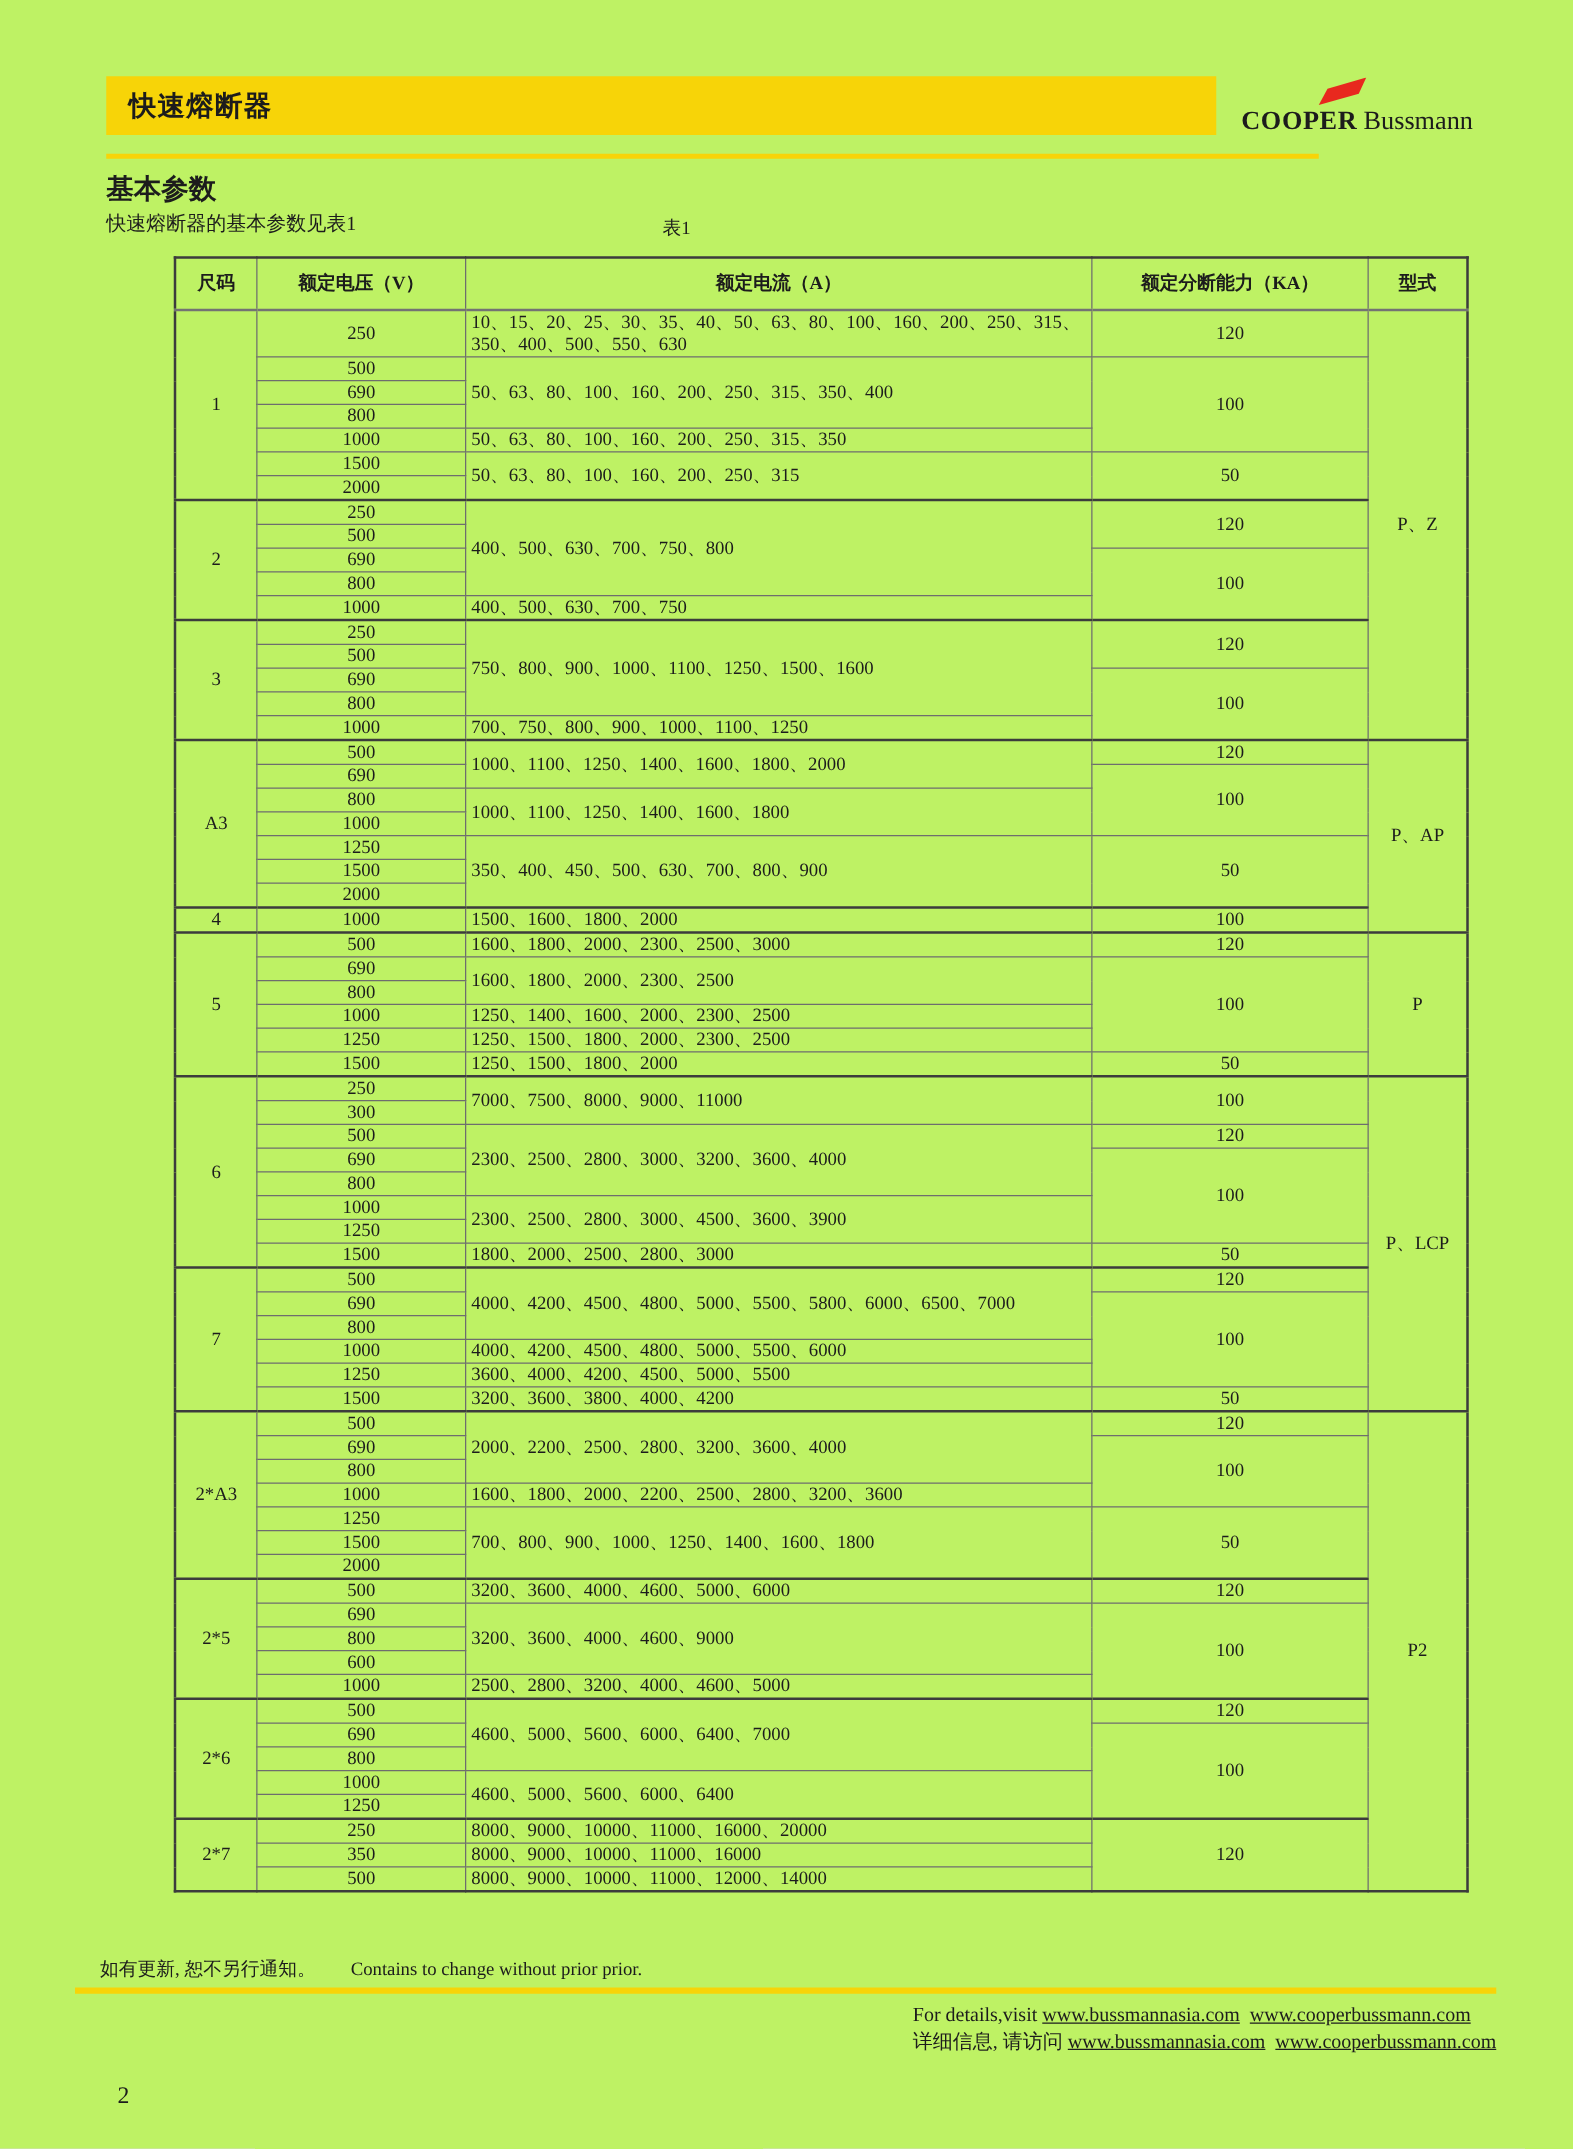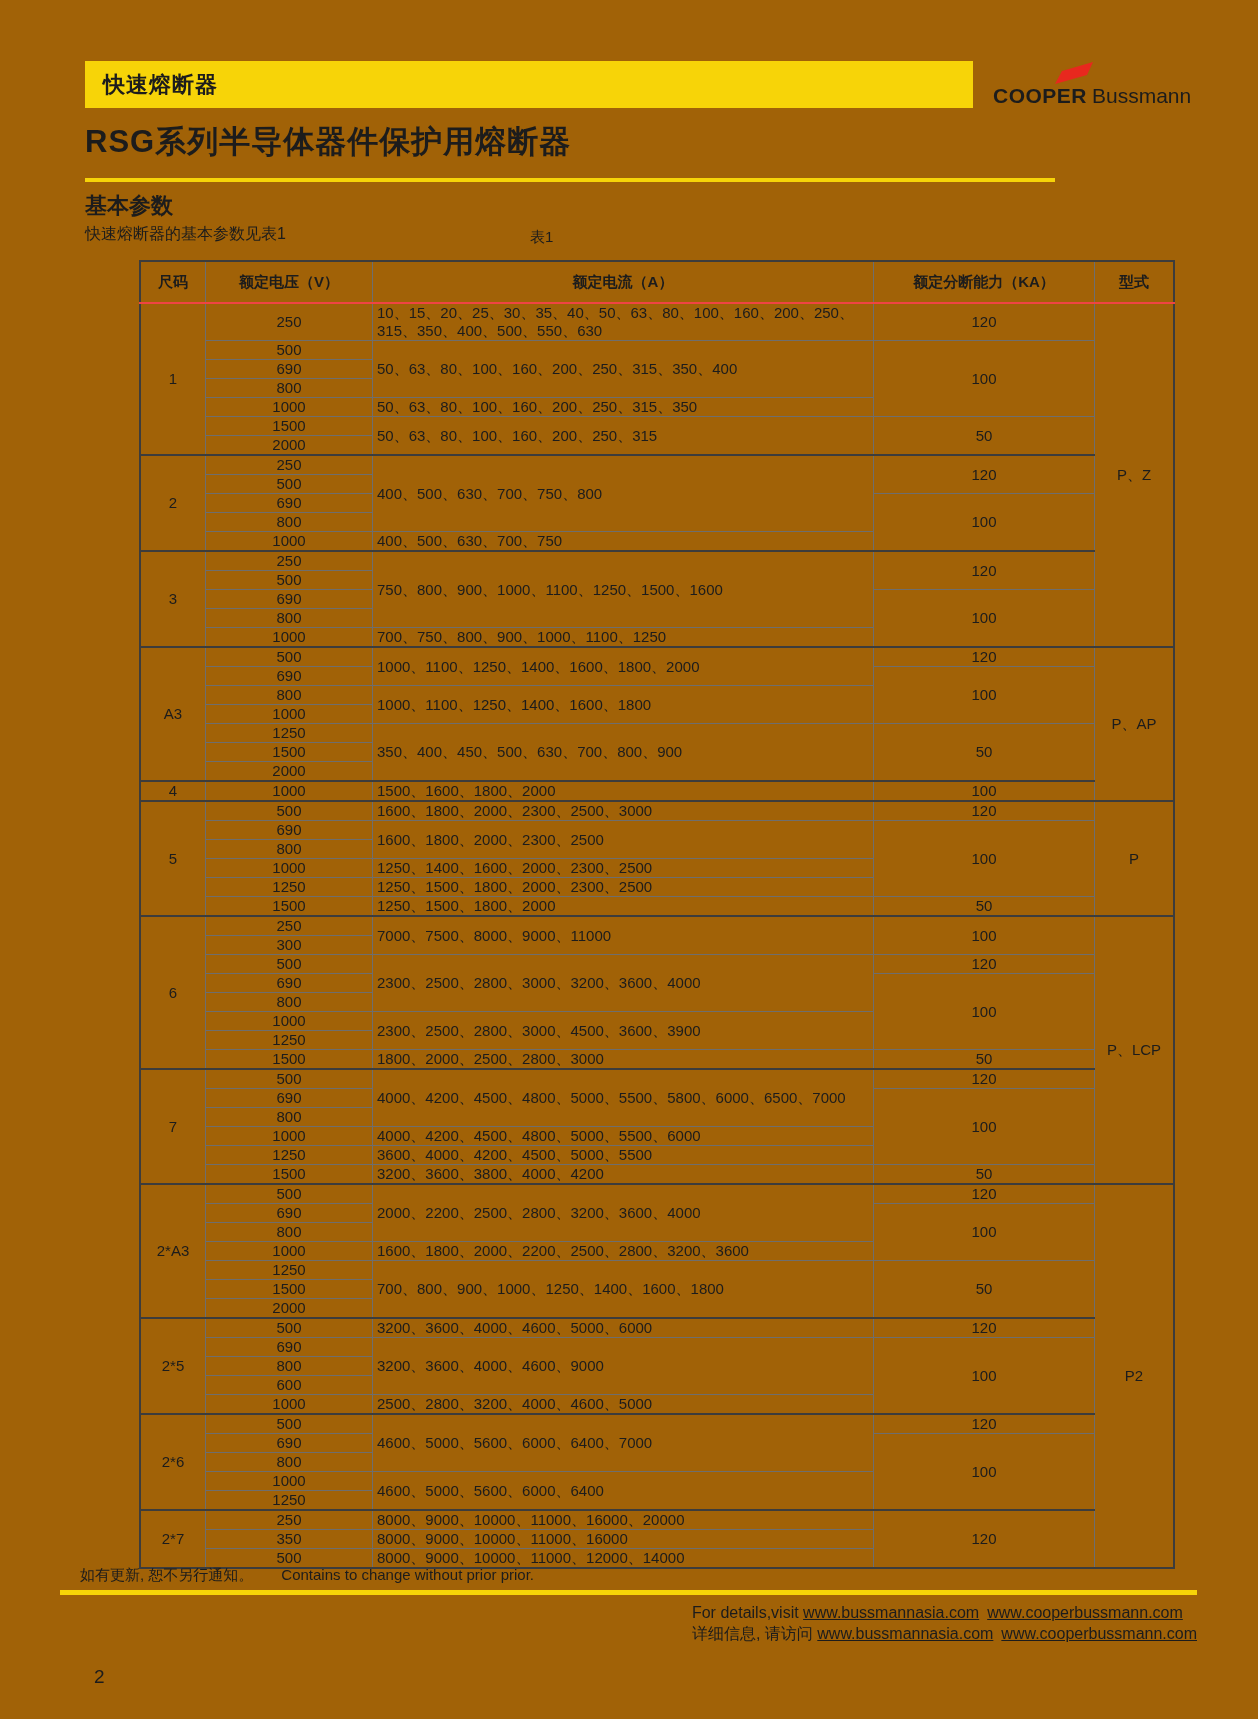--- a/index.html
+++ b/index.html
@@ -1,19 +1,19 @@
 <!DOCTYPE html>
 <html><head>
 <meta charset="utf-8">
 <style>
   html,body { margin:0; padding:0; background:#d9d9d6; }
   .page {
     position:relative; width:1258px; height:1719px; margin:0 auto;
-    background:#a16207; color:#1c1c1c;
-    font-family:Liberation Sans, sans-serif;
+    background:#bef264; color:#1c1c1c;
+    font-family:Liberation Serif, serif;
     box-sizing:border-box; padding:61px 61px 0 60px;
     overflow:hidden;
   }
   
   .topbar { display:flex; align-items:flex-start; }
   .banner {
     background:#f7d408; height:47px; width:888px; margin-left:25px;
     display:flex; align-items:center; padding-left:18px; box-sizing:border-box;
   }
   .banner-text { font-size:22px; font-weight:bold; letter-spacing:1px; }
@@ -30,21 +30,21 @@
   .table-caption { position:absolute; left:445px; top:4px; font-size:15px; }
   
   table.params {
     border-collapse:collapse; margin:14px 0 0 79px; table-layout:fixed;
     width:988px; border:2px solid #3c3c3c;
   }
   .params th, .params td {
     border:1px solid #6e6e6e; font-size:15px; line-height:18px;
     padding:0 4px; vertical-align:middle; overflow:hidden;
   }
-  .params thead th { height:40px; font-weight:700; text-align:center; border-bottom:2px solid #ef4444; }
+  .params thead th { height:40px; font-weight:700; text-align:center; border-bottom:2px solid #737373; }
   .params td { height:18px; }
   .col-size  { width:56px;  text-align:center; }
   .col-volt  { width:158px; text-align:center; }
   .col-cur   { width:492px; text-align:left; padding-left:5px; }
   .col-ka    { width:212px; text-align:center; }
   .col-type  { width:70px;  text-align:center; }
   td.h2 { height:36px; }
   tr.gstart td { border-top:2px solid #3c3c3c; }
   
   .footer-note { position:absolute; left:80px; top:1566px; font-size:15px; }
@@ -67,21 +67,20 @@
     <div class="logo">
       <svg class="logo-flag" width="46" height="22" viewBox="0 0 46 22">
         <polygon points="4,22 36,13 42,0 11,9" fill="#e8281e"></polygon>
       </svg>
       <div class="logo-text">
         <span class="logo-cooper">COOPER</span><span class="logo-bussmann">Bussmann</span>
       </div>
     </div>
   </div>
 
-  <div class="doc-title">RSG系列半导体器件保护用熔断器</div>
 
   <div class="rule-yellow"></div>
 
   <div class="section-heading">基本参数</div>
 
   <div class="intro-row">
     <span class="intro-text">快速熔断器的基本参数见表1</span>
     <span class="table-caption">表1</span>
   </div>
 

